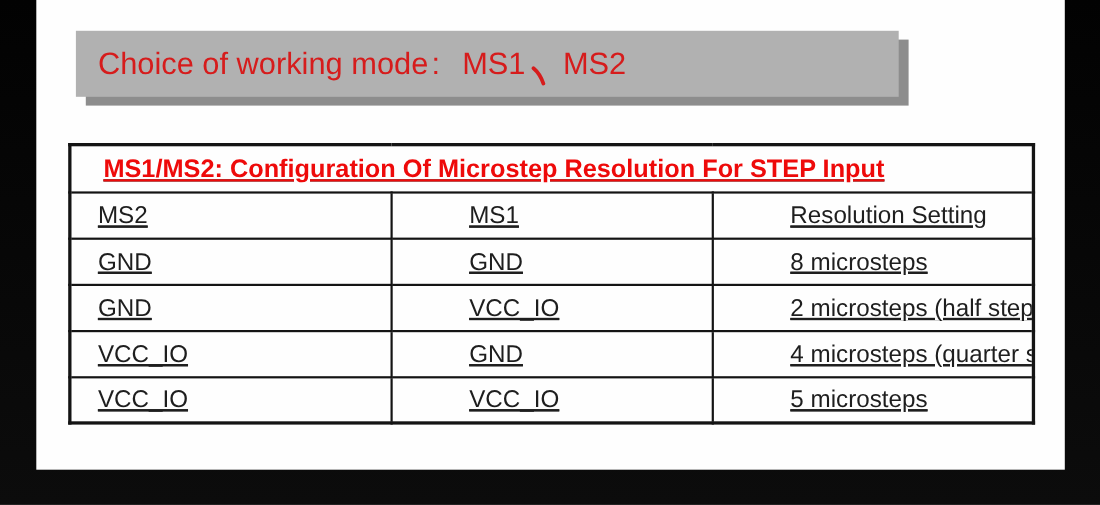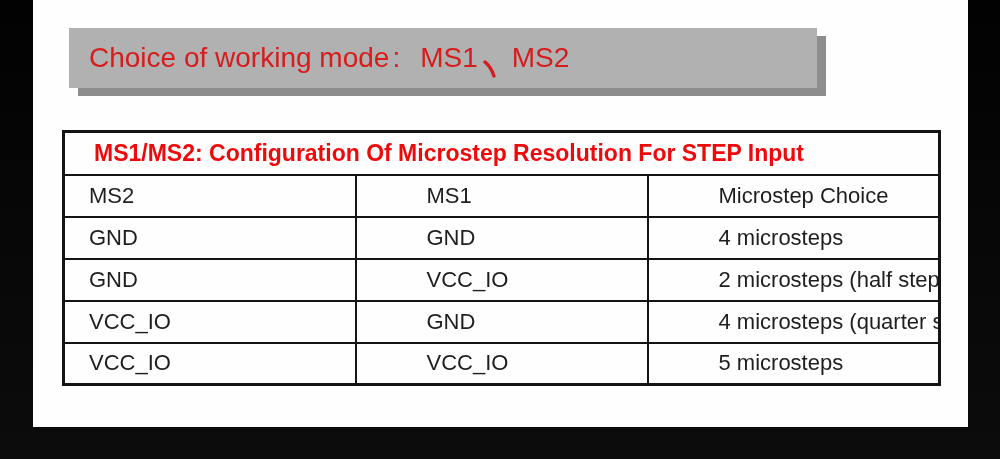--- a/index.html
+++ b/index.html
@@ -27,21 +27,21 @@
   .banner .colon { margin-left:3px; margin-right:20px; }
   .ideo-comma { display:inline-block; width:16px; height:20px; margin:14px 14px 0 4px; }
   .spec-table {
     position:absolute; left:29px; top:130px;
     border-collapse:collapse;
     table-layout:fixed;
     width:879px;
     font-size:22px;
     color:#1e1e1e;
   }
-  .spec-table, .spec-table td { border:2px solid #141414; }
+  .spec-table, .spec-table td { border:2px solid #141414;text-decoration:underline; }
   .spec-table { border-width:3px; }
   .spec-table td { vertical-align:middle; background:#fefefe; overflow:hidden; white-space:nowrap; }
   td.caption-cell {
     height:43px;
     color:#ee0a0a;
     font-weight:bold;
     font-size:23px;
     padding-left:29px;
   }
   .spec-table tr.data-row td { height:42px; }
@@ -61,26 +61,26 @@
   </div>
 
   <table class="spec-table">
     <tbody>
       <tr>
         <td class="caption-cell" colspan="3">MS1/MS2: Configuration Of Microstep Resolution For STEP Input</td>
       </tr>
       <tr class="data-row">
         <td class="c1">MS2</td>
         <td class="c2">MS1</td>
-        <td class="c3">Microstep Choice</td>
+        <td class="c3">Resolution Setting</td>
       </tr>
       <tr class="data-row">
         <td class="c1">GND</td>
         <td class="c2">GND</td>
-        <td class="c3">4 microsteps</td>
+        <td class="c3">8 microsteps</td>
       </tr>
       <tr class="data-row">
         <td class="c1">GND</td>
         <td class="c2">VCC_IO</td>
         <td class="c3">2 microsteps (half step)</td>
       </tr>
       <tr class="data-row">
         <td class="c1">VCC_IO</td>
         <td class="c2">GND</td>
         <td class="c3">4 microsteps (quarter step)</td>

